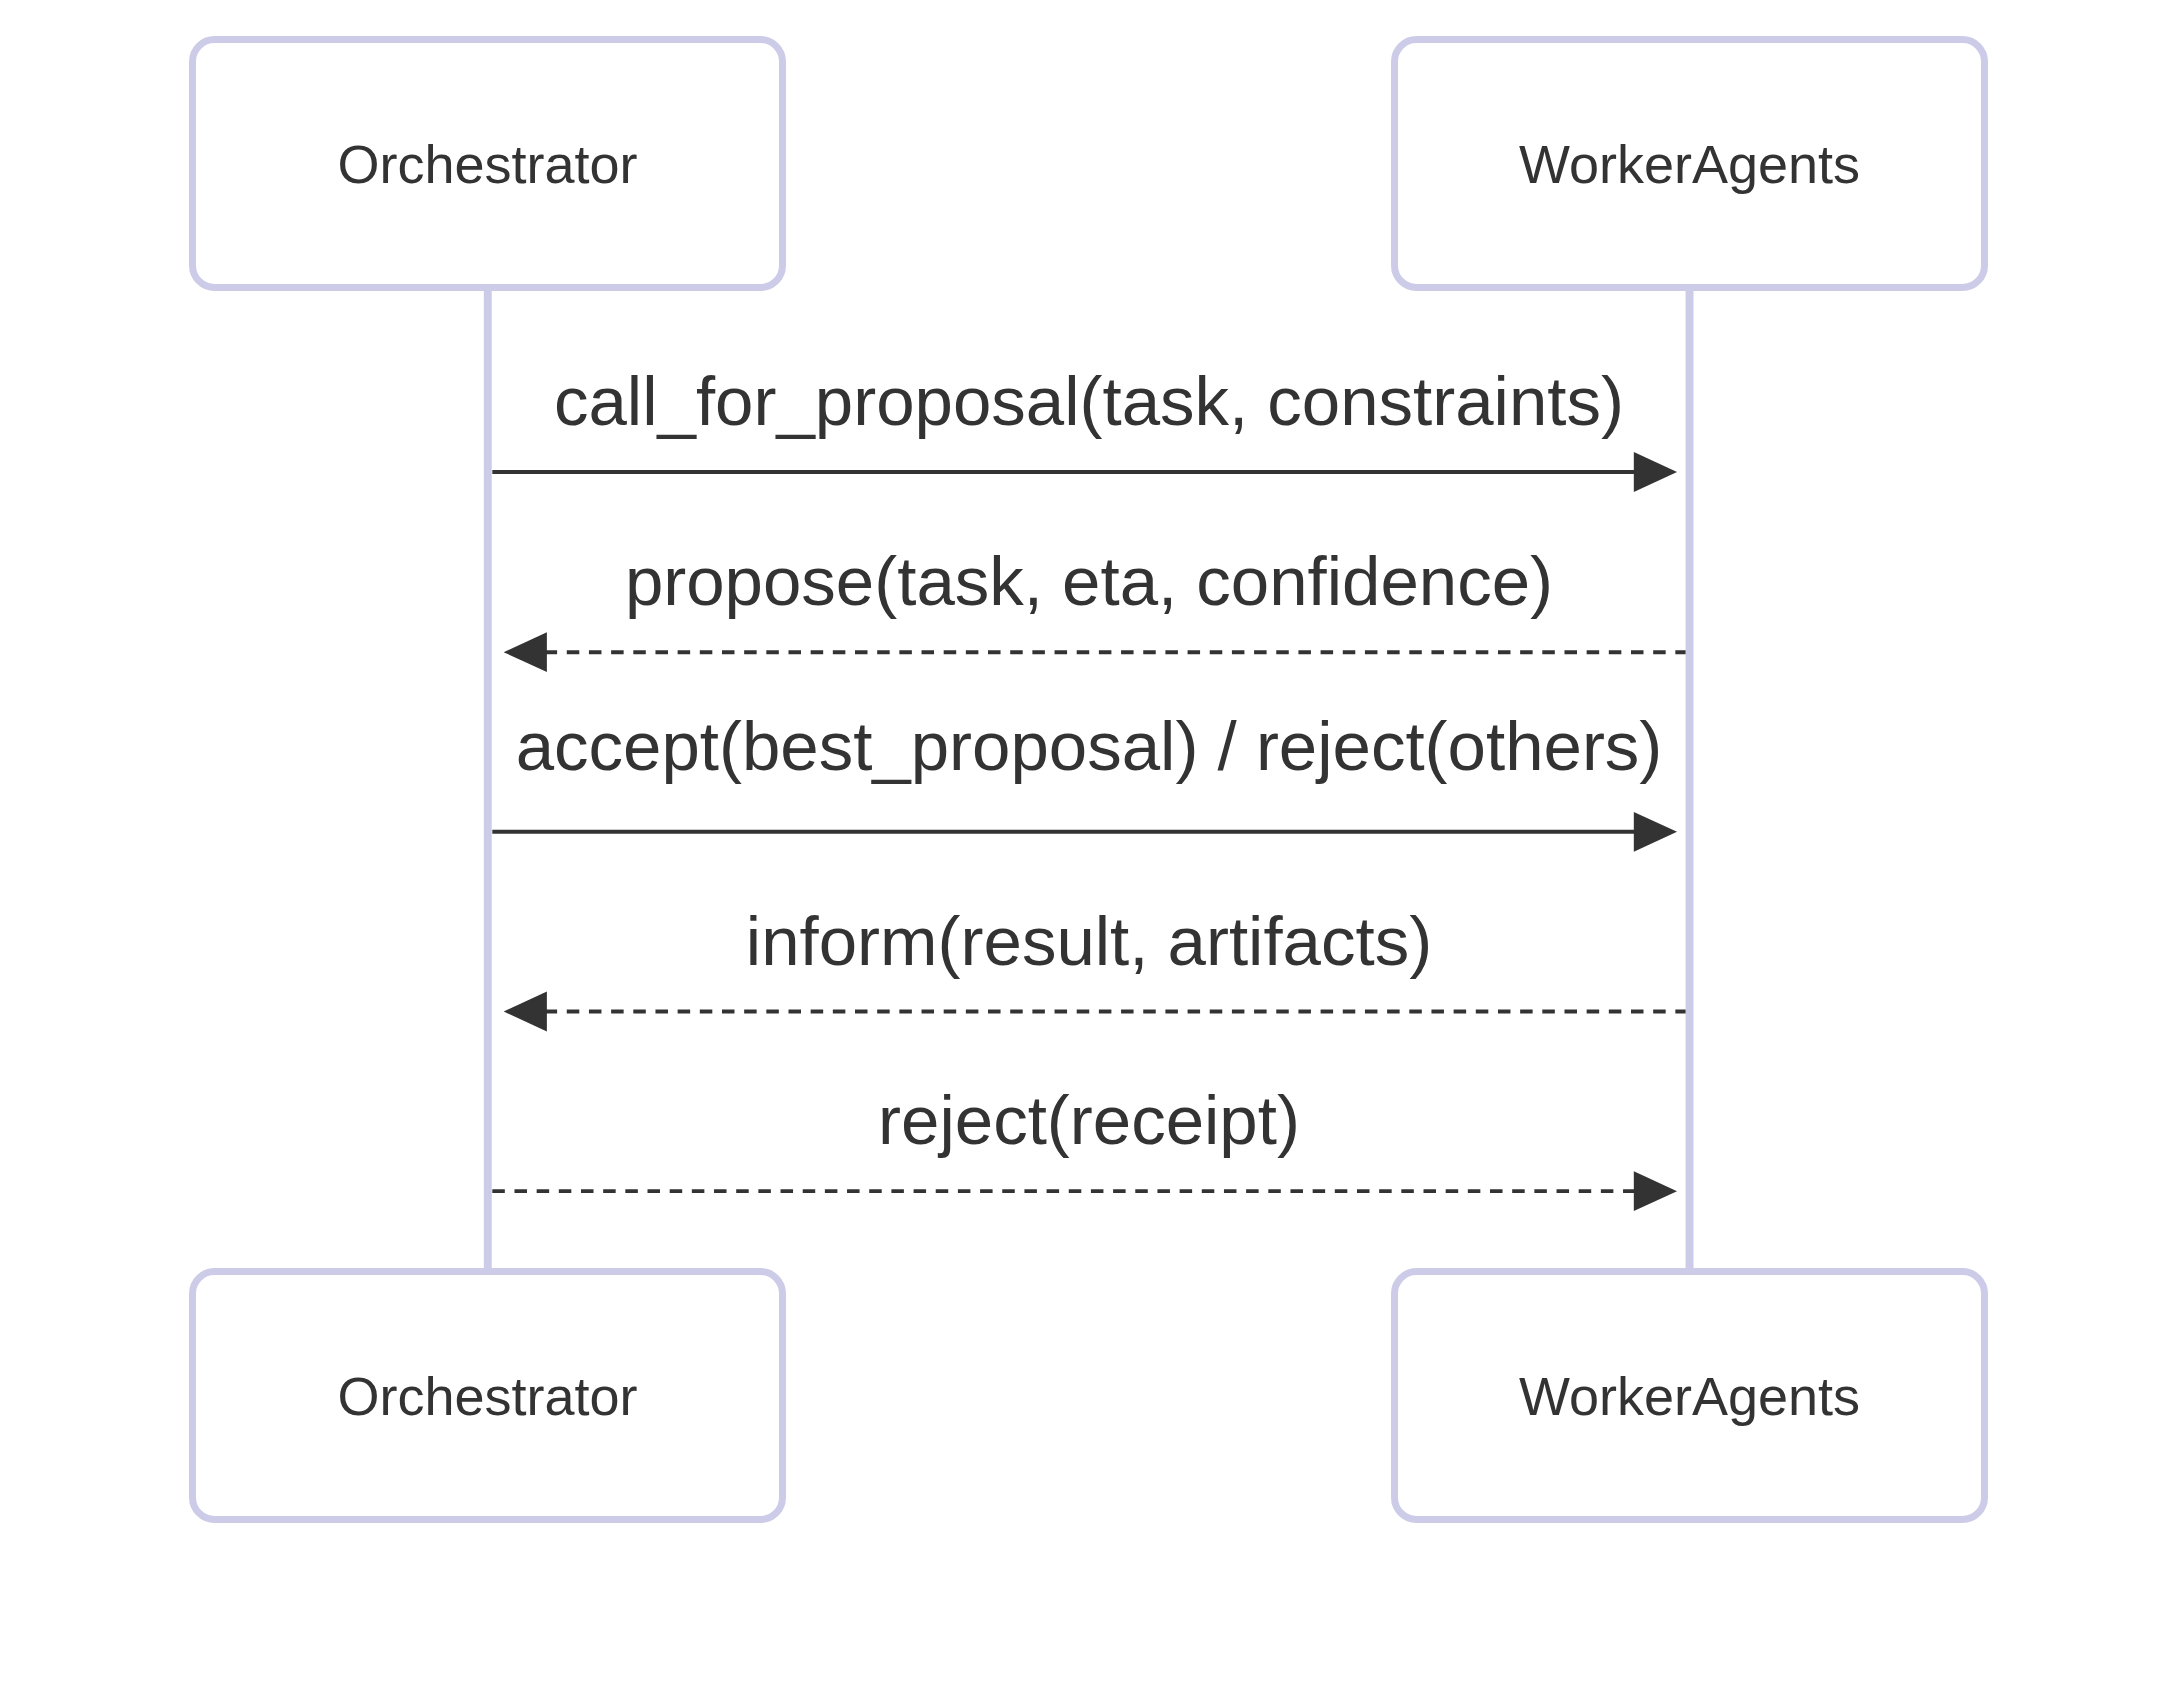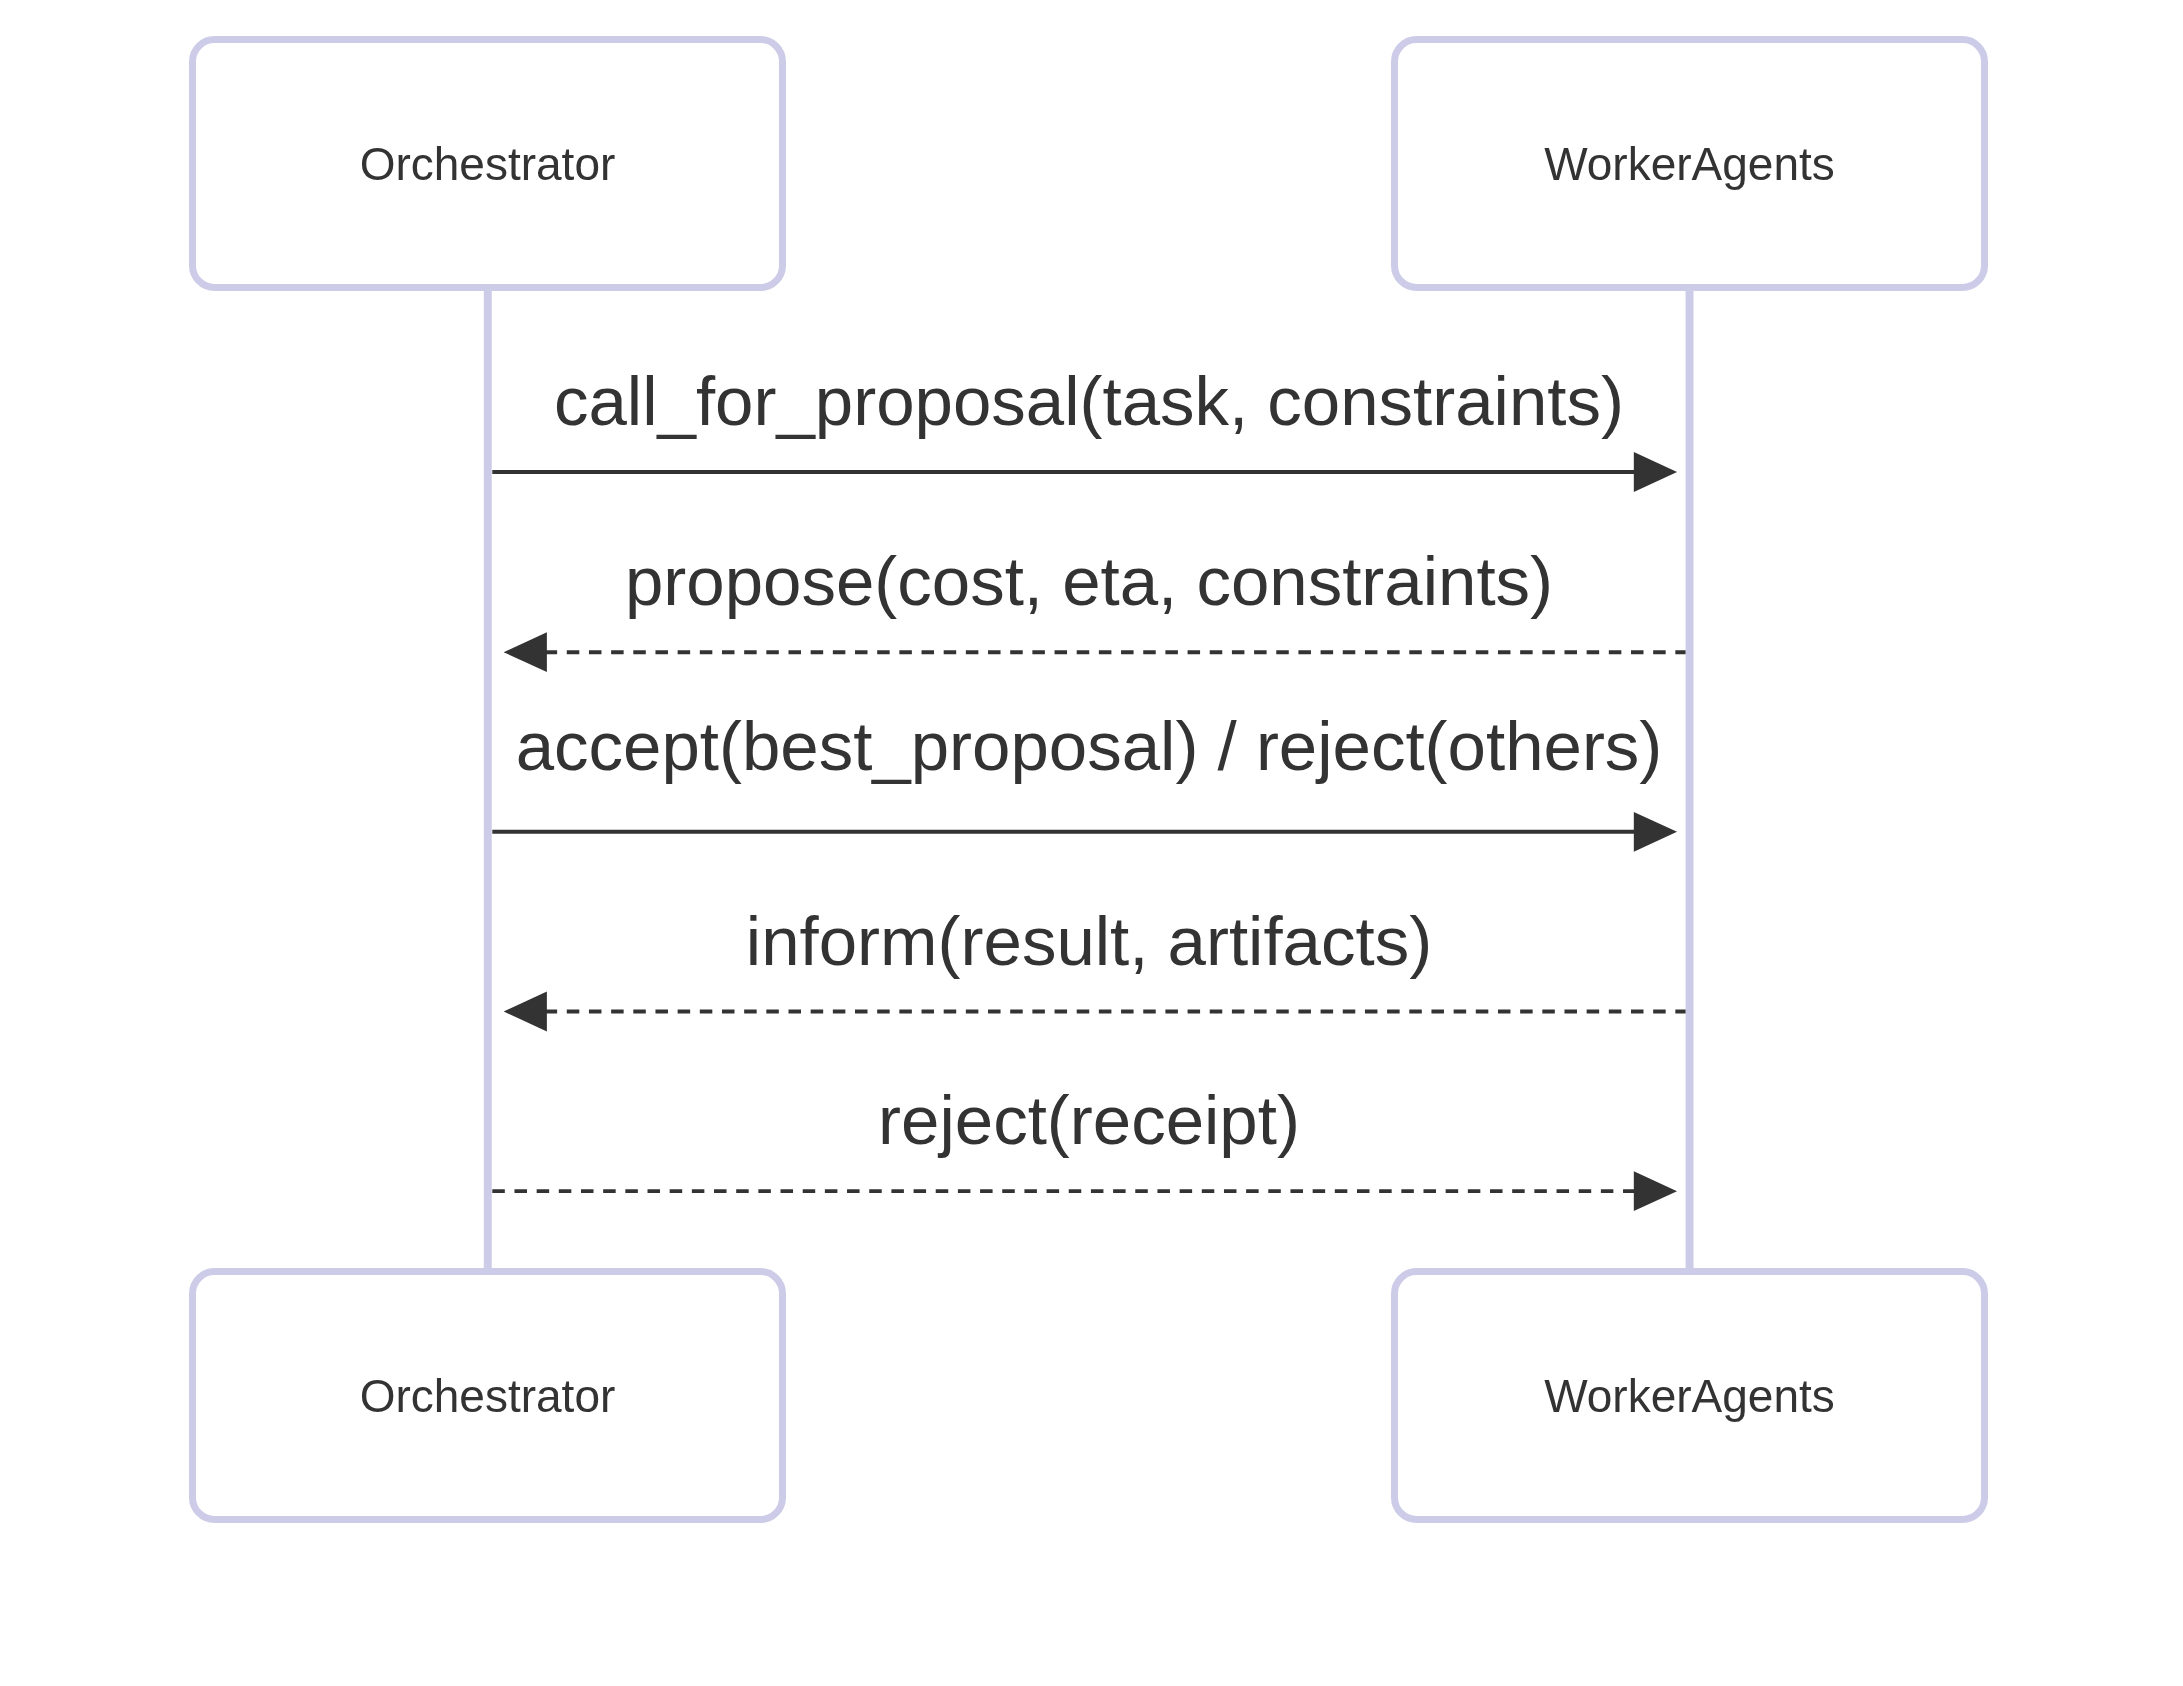--- a/index.html
+++ b/index.html
@@ -49,21 +49,21 @@
     width: 597px;
     height: 255px;
     background: var(--background);
     border: 7.4px solid var(--actor-border);
     border-radius: 25.6px;
     display: flex;
     align-items: center;
     justify-content: center;
   }
   .actor-label {
-    font-size: 46px;
+    font-size: 54px;
     color: var(--text);
     white-space: nowrap;
   }
   .actor.top-left     { left: 189px;  top: 36px;   }
   .actor.top-right    { left: 1391px; top: 36px;   }
   .actor.bottom-left  { left: 189px;  top: 1268px; }
   .actor.bottom-right { left: 1391px; top: 1268px; }
   .msg-label {
     position: absolute;
     left: 488px;
@@ -125,19 +125,19 @@
     <span class="actor-label">WorkerAgents</span>
   </div>
   <div class="actor bottom-left">
     <span class="actor-label">Orchestrator</span>
   </div>
   <div class="actor bottom-right">
     <span class="actor-label">WorkerAgents</span>
   </div>
 
   <div class="msg-label m1">call_for_proposal(task, constraints)</div>
-  <div class="msg-label m2">propose(cost, eta, constraints)</div>
+  <div class="msg-label m2">propose(task, eta, confidence)</div>
   <div class="msg-label m3">accept(best_proposal) / reject(others)</div>
   <div class="msg-label m4">inform(result, artifacts)</div>
   <div class="msg-label m5">reject(receipt)</div>
 
 </div>
 
 
 </body></html>

